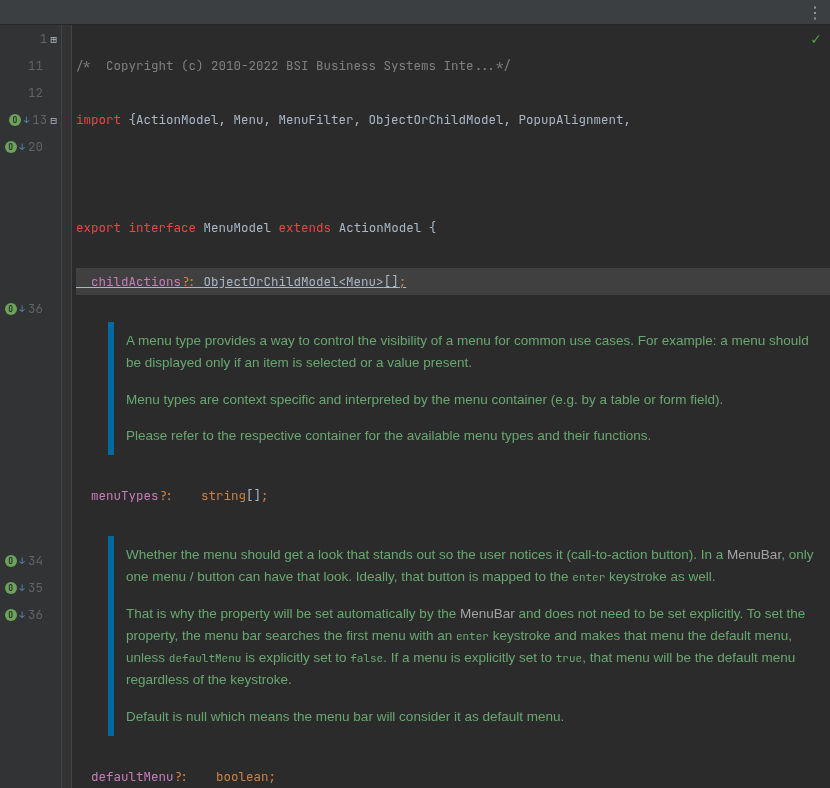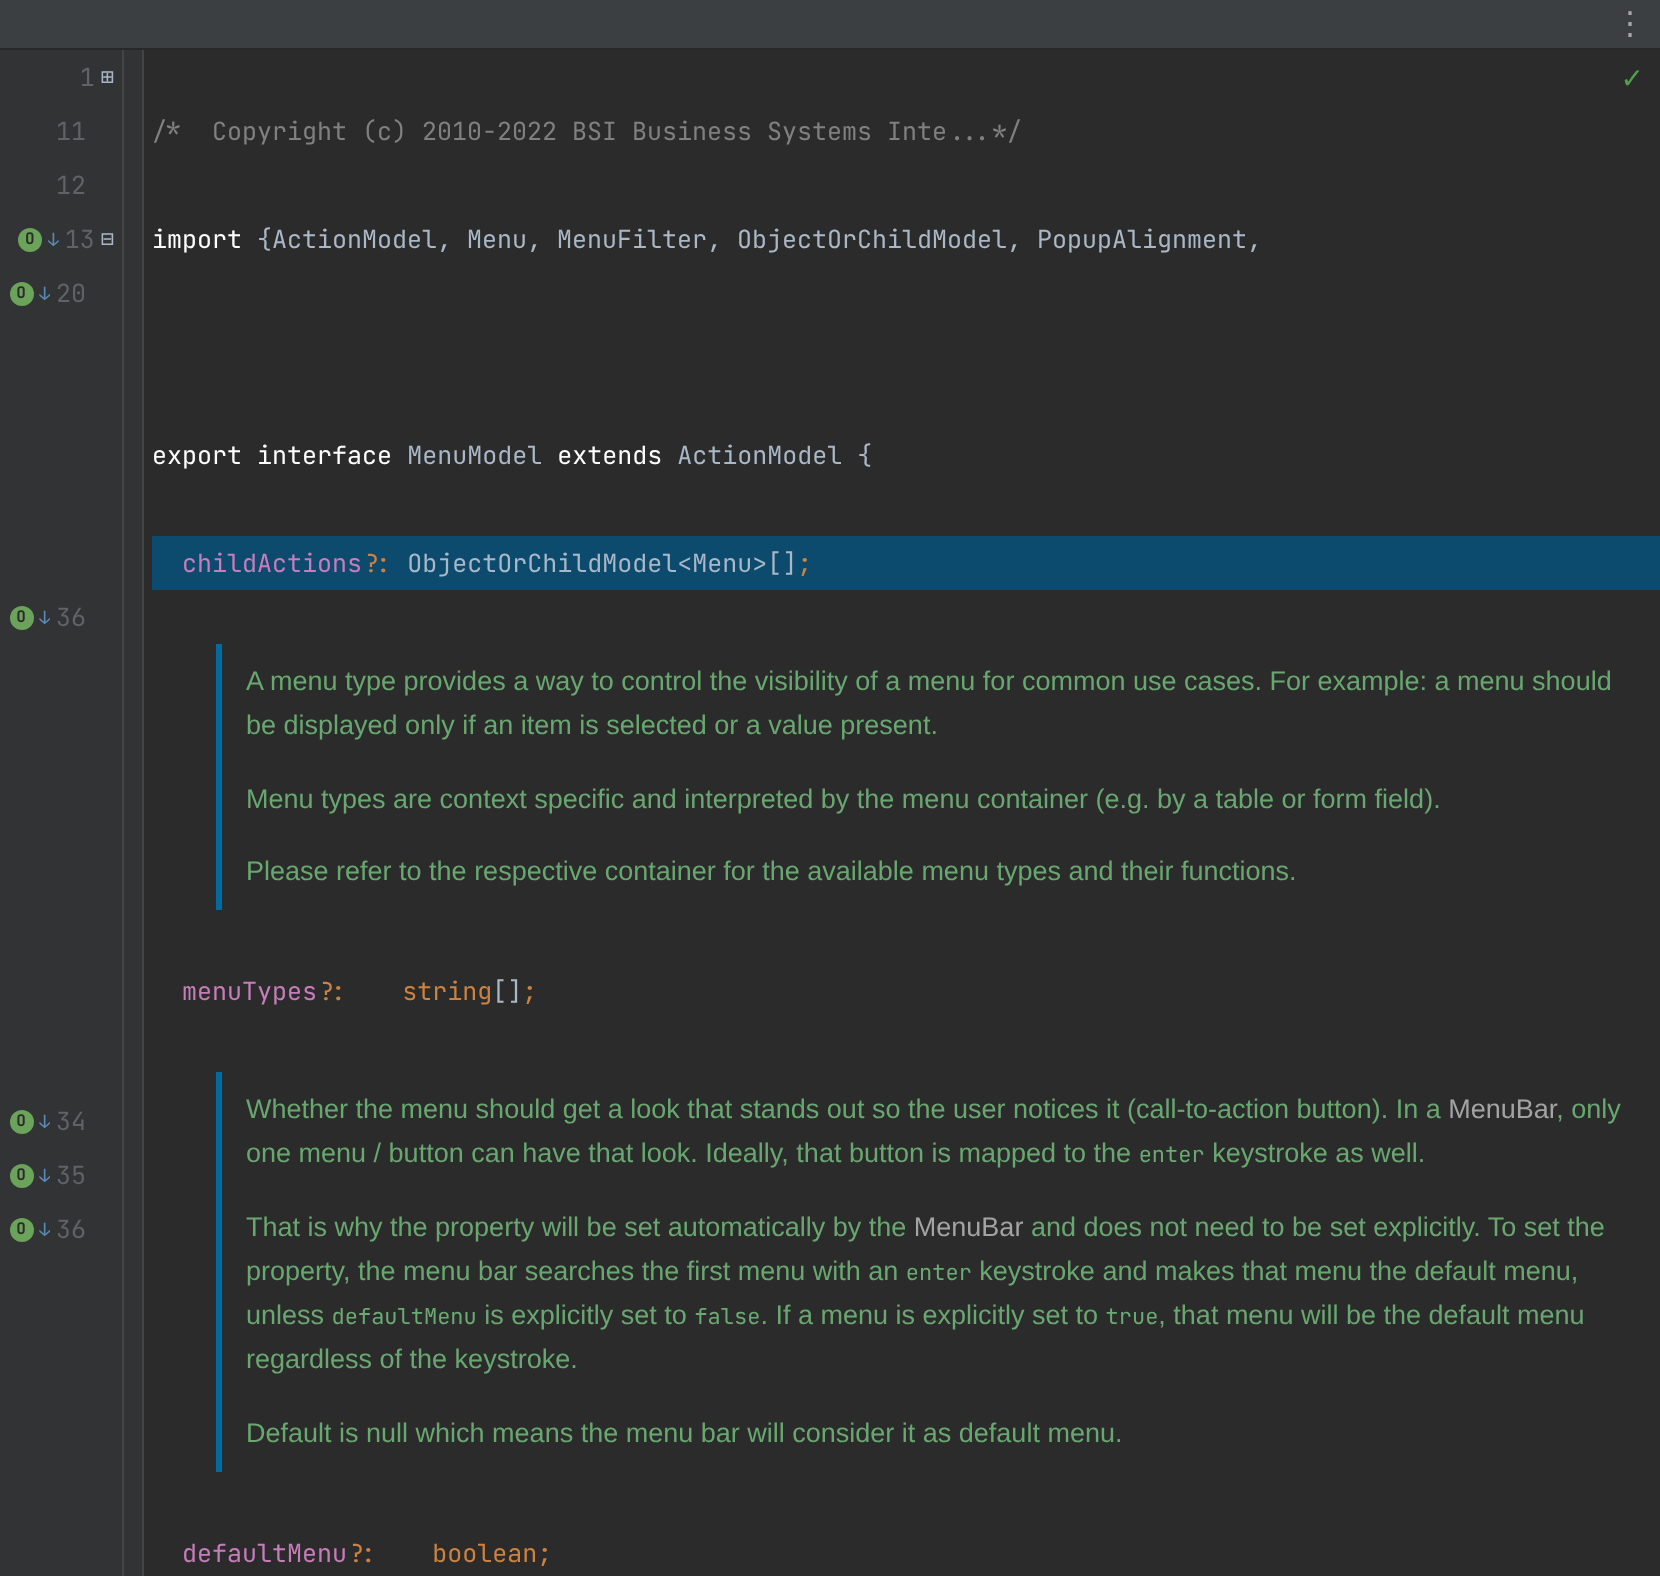--- a/index.html
+++ b/index.html
@@ -102,47 +102,47 @@
     background: #6ba35b;
     display:flex;align-items:center;justify-content:center;
     color:#2b2b2b;font-size:8px;font-weight:bold;
   }
   .gutter-arrow { color:#5b8bb5; font-size:9px; }
   .fold-box {
     color:#a9b7c6;font-size:11px;
   }
   .doc-block {
     margin-left: 32px;
-    border-left: 3px solid #0369a1;
+    border-left: 6px solid #0369a1;
     padding: 8px 16px 8px 12px;
     font-family: -apple-system, BlinkMacSystemFont, "Segoe UI", sans-serif;
     font-size: 13.5px;
     line-height: 1.65;
     color: #69a770;
     white-space: normal;
   }
   .doc-block p { margin-bottom: 14px; }
   .doc-block p:last-child { margin-bottom: 0; }
   .doc-link { color: #a3a3a3; }
   .doc-code { font-family: "JetBrains Mono", monospace; color: #6aab73; font-size: 11px; }
   .c-comment { color: #808080; }
-  .c-keyword { color: #ffffff; margin-top: 12px; }
+  .c-keyword { color: #ef4444; margin-top: 12px; }
   .c-type { color: #a9b7c6; }
   .c-prop { color: #c77dbb; }
   .c-brace { color: #a9b7c6; }
   .c-punct { color: #cc8242; }
   .c-string { color: #cc8242; margin-left: 20px; }
   .check-icon {
     position: absolute;
     top: 6px;
     right: 8px;
     color: #4f9e4f;
     font-size: 14px;
   }
-  .currentline { background:#0c4a6e; }
+  .currentline { background:#404040;text-decoration:underline; }
 </style>
 </head>
 <body>
 
 <div class="toolbar">
   <div class="toolbar-right">
     <span class="more-icon">⋮</span>
   </div>
 </div>
 

